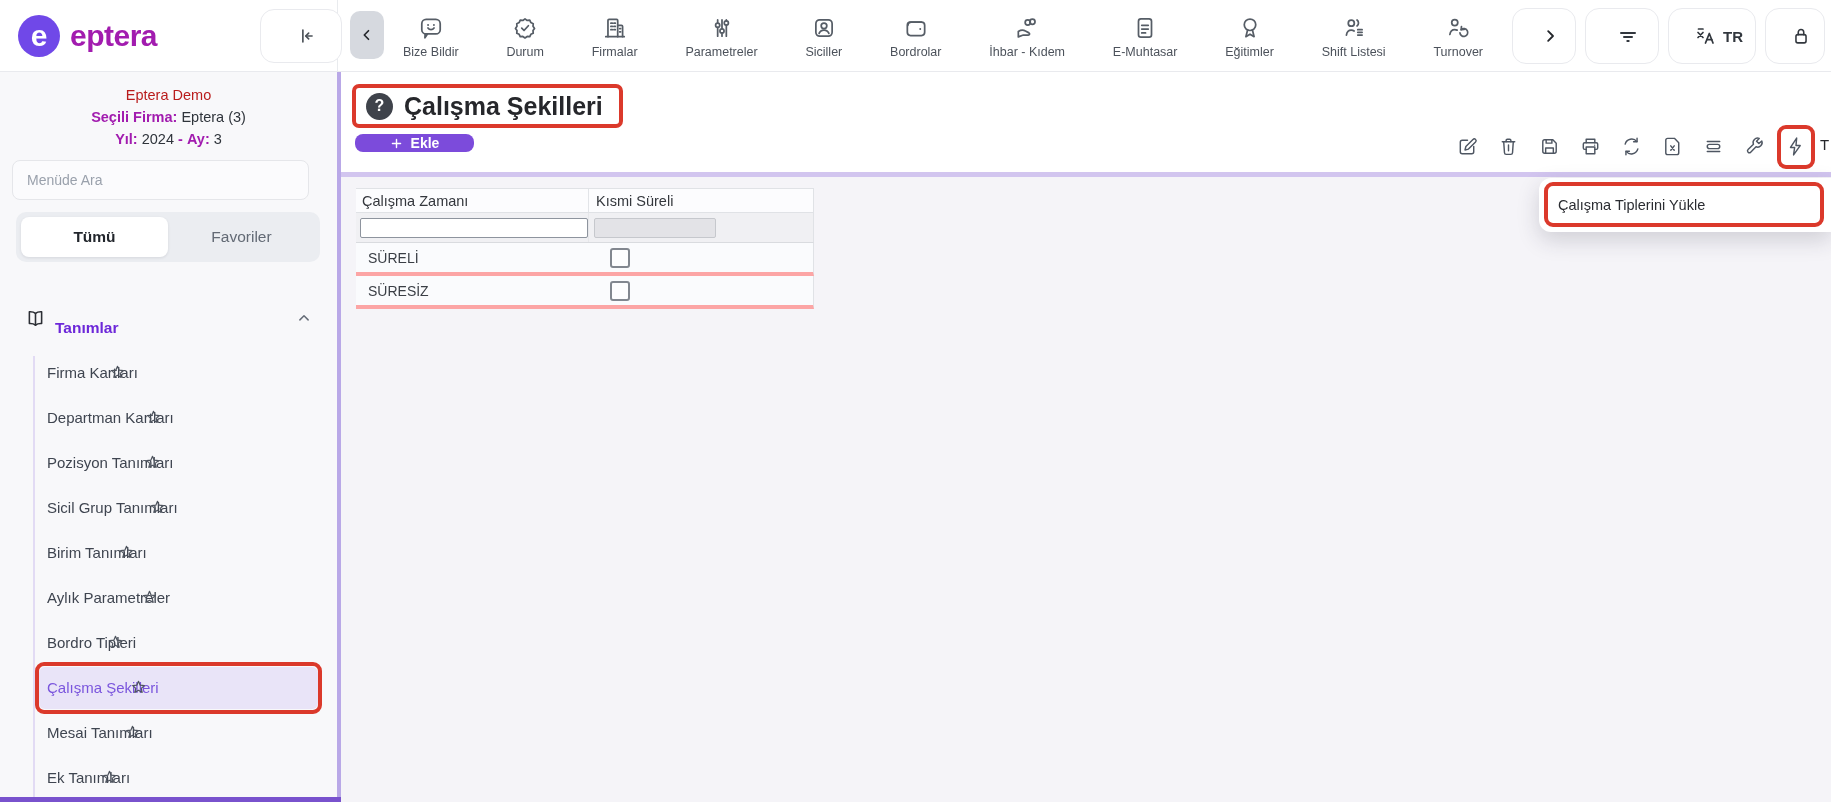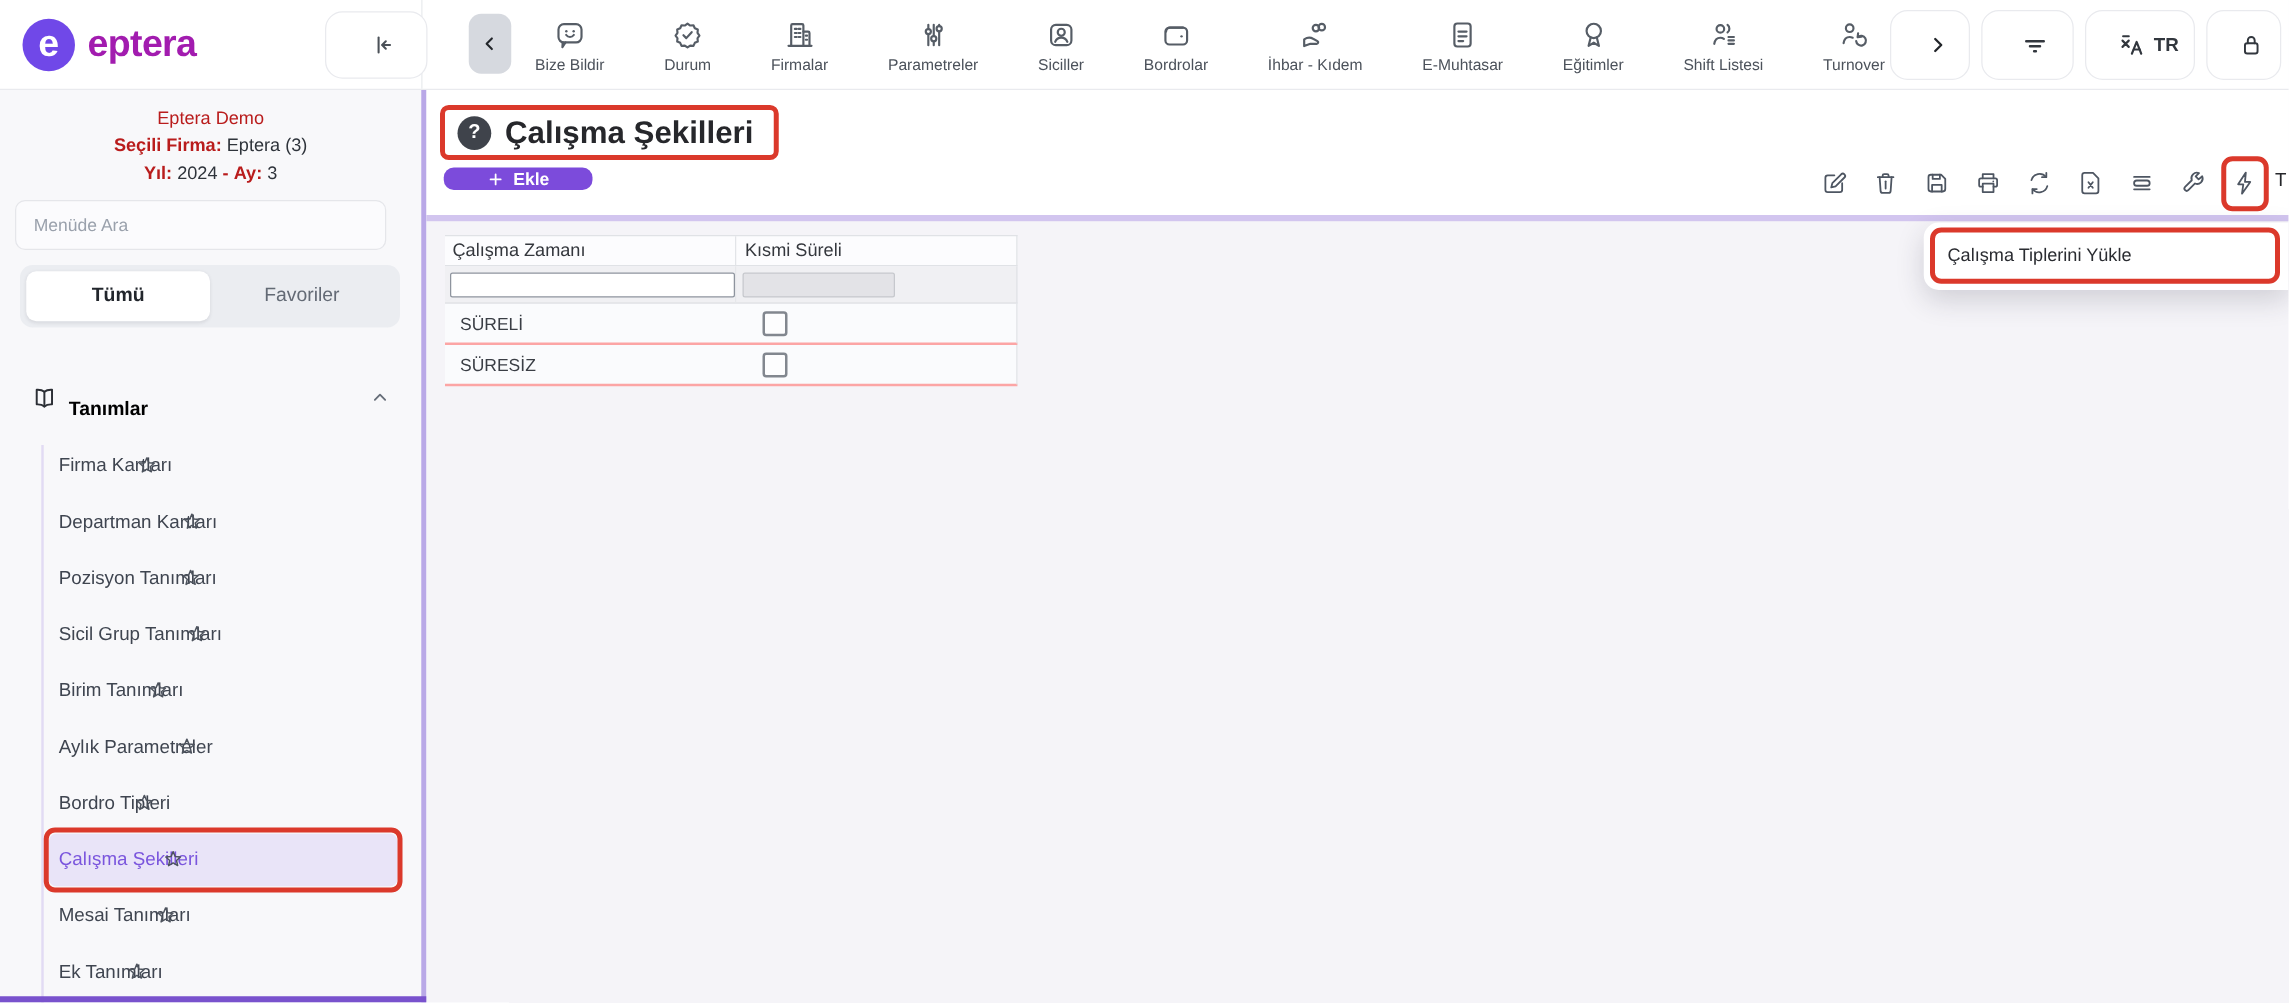--- a/index.html
+++ b/index.html
@@ -9,41 +9,41 @@
   svg{display:block;}
   
   .topbar{left:0;top:0;width:1831px;height:71px;background:#fff;border-bottom:1px solid #e9eaee;z-index:20;}
   .logo-area{left:0;top:0;width:337px;height:71px;border-right:1px solid #e9ebee;display:flex;align-items:center;}
   .logo-circle{width:42px;height:42px;border-radius:50%;background:#7048e8;color:#fff;display:flex;align-items:center;justify-content:center;
                font-size:30px;font-weight:bold;margin-left:18px;}
   .logo-text{font-size:30px;font-weight:bold;color:#a21caf;letter-spacing:-0.5px;margin-left:10px;}
   .sq-btn{background:#fff;border:1px solid #e9eaee;border-radius:14px;display:flex;align-items:center;justify-content:center;color:#3c414a;cursor:pointer;padding-left:12px;}
   .collapse-btn{left:260px;top:9px;width:68px;height:52px;}
   .back-btn{left:27px;top:11px;width:34px;height:48px;background:#d6d9df;border-radius:10px;display:flex;align-items:center;justify-content:center;color:#23262b;}
-  .nav-area{left:348px;top:0;height:71px;width:1230px;text-decoration:underline;}
+  .nav-area{left:323px;top:0;height:71px;width:1230px;text-decoration:underline;}
   .nav-items{position:absolute;left:80px;top:0;width:1080px;height:71px;display:flex;justify-content:space-between;}
   .nav-item{display:flex;flex-direction:column;align-items:center;justify-content:center;gap:4px;color:#565d66;padding-top:3px;cursor:pointer;}
   .nav-item .lbl{font-size:12.5px;color:#4c525b;white-space:nowrap;}
   .right-btns{right:6px;top:8px;display:flex;gap:9px;}
   .lang-lbl{font-size:15px;font-weight:bold;color:#32373e;margin-left:6px;}
   
   .sidebar{left:0;top:72px;width:337px;height:730px;background:#f8f8fa;}
   .side-divider{left:337px;top:72px;width:4px;height:730px;background:#b9a8e7;z-index:4;}
   .side-head{left:0;top:12px;width:100%;text-align:center;font-size:14.5px;line-height:22px;color:#2f343b;}
   .side-head .muted{color:#b91c1c;}
-  .side-head b{color:#b91c1c;}
+  .side-head b{color:#a21caf;}
   .search{left:12px;top:88px;width:281px;height:38px;background:#fbfbfd;border:1px solid #e5e6ea;border-radius:8px;
           padding:0 0 0 14px;font-size:14px;color:#2c3036;font-family:"Liberation Sans",sans-serif;}
   .search::placeholder{color:#9aa1ac;}
   .tabs{left:16px;top:140px;width:304px;height:50px;background:#ebedf1;border-radius:10px;display:flex;padding:5px;box-sizing:border-box;}
   .tab{flex:1;display:flex;align-items:center;justify-content:center;font-size:15.5px;color:#636a75;border-radius:8px;cursor:pointer;text-align:center;}
   .tab.active{background:#fff;color:#22262c;font-weight:bold;box-shadow:0 1px 3px rgba(30,30,50,.10);}
   .section-head{left:0;top:228px;width:100%;height:36px;display:flex;align-items:center;}
   .section-head .book{margin-left:25px;color:#2c2f35;}
-  .section-head .s-lbl{margin-left:9px;font-size:15.5px;font-weight:bold;color:#000000;margin-top:20px;}
+  .section-head .s-lbl{margin-left:9px;font-size:15.5px;font-weight:bold;color:#6d28d9;margin-top:20px;}
   .section-head .chev{position:absolute;right:24px;color:#666d78;}
   .menu{left:0;top:278px;width:337px;}
   .indent-line{position:absolute;left:33px;top:6px;bottom:-524px;width:2px;background:#e2dbf4;}
   .m-item{position:relative;height:45px;display:flex;align-items:center;padding-left:47px;font-size:15px;color:#3f4550;box-sizing:border-box;cursor:pointer;}
   .m-item .star{position:absolute;right:30px;color:#4e545e;}
   .m-item.selected{color:#7a55dd;}
   .sel-bg{position:absolute;left:39px;right:19px;top:2px;bottom:1px;background:#e9e4f8;border-radius:6px;z-index:0;}
   .sel-red{position:absolute;left:35px;right:15px;top:-3px;bottom:-4px;border:4px solid #db392b;border-radius:9px;z-index:2;pointer-events:none;}
   .m-item span,.m-item .star{position:relative;z-index:1;}
   .side-bottom-strip{left:0;top:797px;width:341px;height:5px;background:#7952cd;z-index:6;}
@@ -72,21 +72,21 @@
   .t-head{display:flex;height:25px;background:#fcfcfe;border-top:1px solid #e0e2e6;border-bottom:1px solid #e0e2e6;border-right:1px solid #e0e2e6;
           font-size:14.5px;font-weight:500;color:#34373d;box-sizing:border-box;}
   .t-head .c1{width:232px;display:flex;align-items:center;padding-left:6px;box-sizing:border-box;}
   .t-head .c2{flex:1;display:flex;align-items:center;padding-left:7px;border-left:1px solid #e2e4e8;box-sizing:border-box;}
   .t-filter{display:flex;height:30px;background:#f0f0f3;border-bottom:1px solid #d9dbdf;border-right:1px solid #e0e2e6;box-sizing:border-box;}
   .t-filter .c1{width:232px;display:flex;align-items:center;}
   .t-filter .c2{flex:1;display:flex;align-items:center;border-left:1px solid #e6e7ea;box-sizing:border-box;}
   .f-input{margin-left:4px;width:220px;height:18px;border:1px solid #8e949e;border-radius:2px;background:#fff;
            font-size:13px;padding:0 4px;font-family:"Liberation Sans",sans-serif;color:#2c3036;}
   .f-input-disabled{margin-left:5px;width:120px;height:18px;border:1px solid #c6c8cd;border-radius:2px;background:#e3e3e7;}
-  .t-row{display:flex;height:33px;background:#fafbfd;border-bottom:2px solid #fca5a5;border-right:1px solid #e0e2e6;
+  .t-row{display:flex;height:33px;background:#fafbfd;border-bottom:4px solid #fca5a5;border-right:1px solid #e0e2e6;
          align-items:center;font-size:14px;color:#3a3e45;box-sizing:border-box;}
   .t-row .c1{width:232px;padding-left:12px;box-sizing:border-box;}
   .t-row .c2{flex:1;display:flex;align-items:center;}
   .chk{margin-left:22px;width:16px;height:16px;border:2px solid #82878f;border-radius:3px;background:#fdfdfe;cursor:pointer;}
 </style>
 </head>
 <body>
 
 <div class="abs topbar">
   <div class="abs logo-area">

